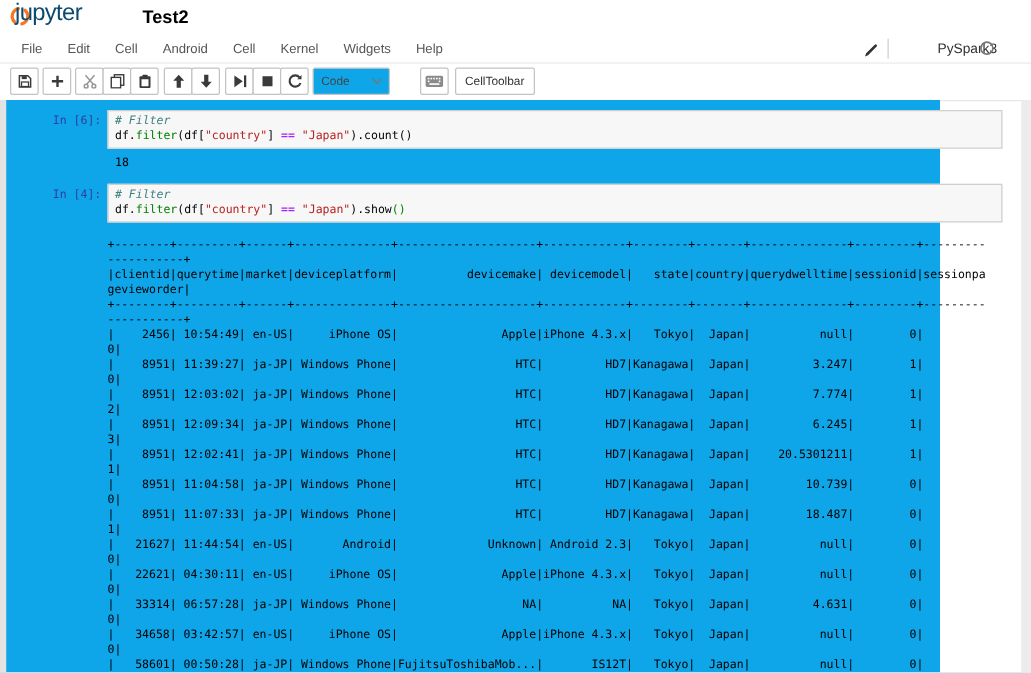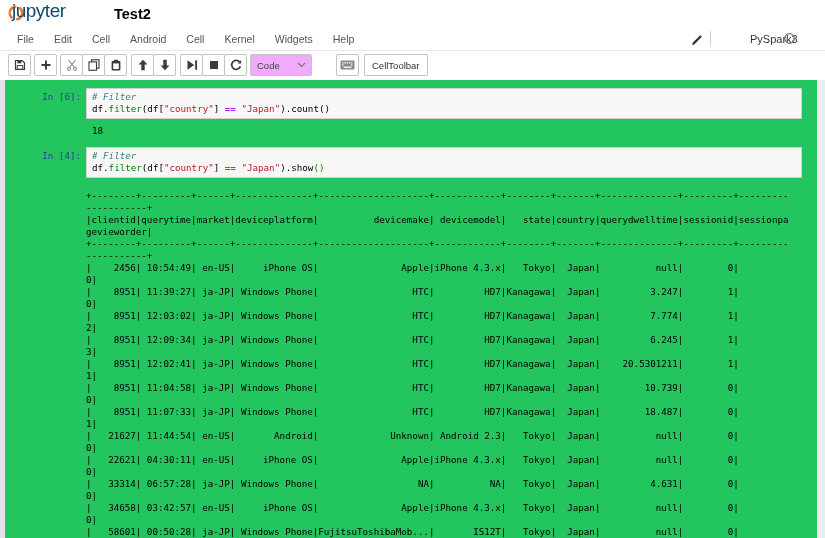--- a/index.html
+++ b/index.html
@@ -22,28 +22,28 @@
   #pencil-icon{position:absolute;left:691px;top:6px;}
   #kernel-divider{position:absolute;left:710px;top:3px;width:1px;height:16px;background:#cfcfcf;}
   #kernel-name{position:absolute;left:750px;top:5px;font-size:11px;color:#333;}
   #kernel-circle{position:absolute;left:783px;top:4px;}
 
   
   #toolbar{position:absolute;left:0;top:51px;width:825px;height:29px;background:#fff;border-bottom:1px solid #e7e7e7;}
   .btn{position:absolute;top:3px;width:23px;height:22px;background:#fff;border:1px solid #c3c3c3;
        border-radius:2px;box-sizing:border-box;display:flex;align-items:center;justify-content:center;cursor:pointer;}
   #celltype-select{position:absolute;left:250px;top:3px;width:62px;height:22px;border:1px solid #c3c3c3;border-radius:2px;
-       box-sizing:border-box;background:#f0abfc;display:flex;align-items:center;justify-content:space-between;
+       box-sizing:border-box;background:#0ea5e9;display:flex;align-items:center;justify-content:space-between;
        padding:0 5px 0 6px;font-size:9.5px;color:#444;cursor:pointer;}
   #celltoolbar-btn{position:absolute;left:364px;top:3px;height:22px;border:1px solid #c3c3c3;border-radius:2px;
        box-sizing:border-box;background:#fff;display:flex;align-items:center;padding:0 7px;
        font-size:9.5px;color:#333;cursor:pointer;}
 
   
-  #site{position:absolute;left:0;top:80px;width:825px;height:458px;background:#22c55e;}
+  #site{position:absolute;left:0;top:80px;width:752px;height:458px;background:#0ea5e9;}
   #left-gutter{position:absolute;left:0;top:0;width:5px;height:458px;background:#e3e3e3;}
   #scrollbar{position:absolute;left:817px;top:0;width:8px;height:458px;background:#ececec;}
 
   .prompt{position:absolute;left:0;width:81px;text-align:right;color:#303F9F;}
   .inputbox{position:absolute;left:86px;width:716px;height:31px;background:#f7f7f7;
             border:1px solid #cfcfcf;box-sizing:border-box;padding:2px 5px;}
   .output{position:absolute;color:#000;white-space:pre;}
 
   .tok-pln{color:#000;}
   .tok-com{color:#408080;font-style:italic;}

